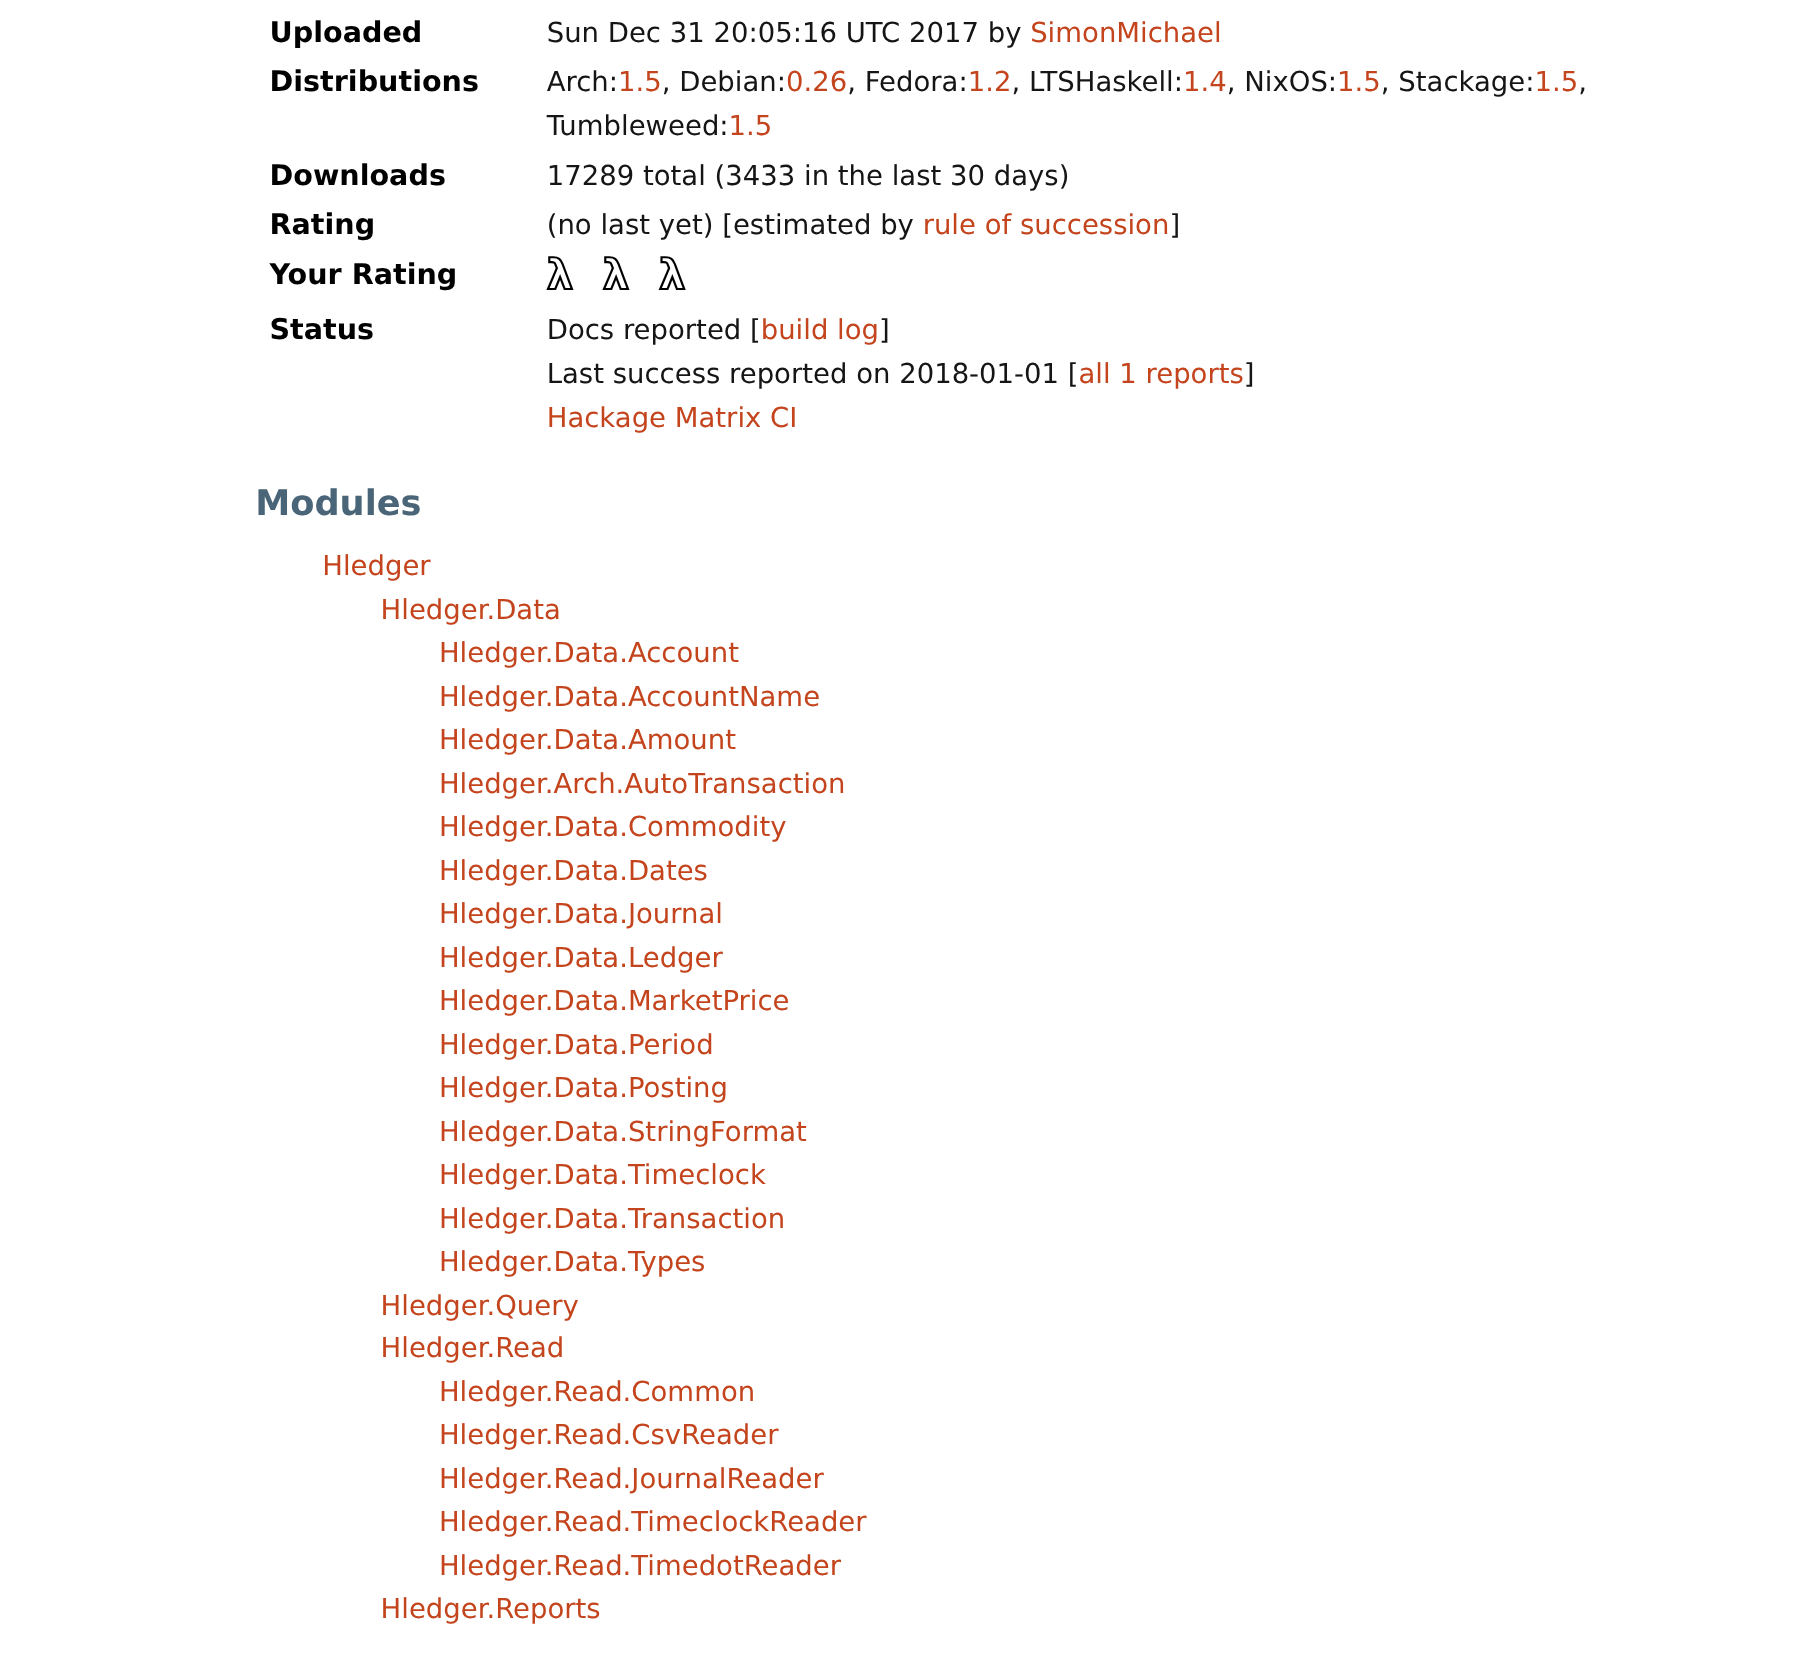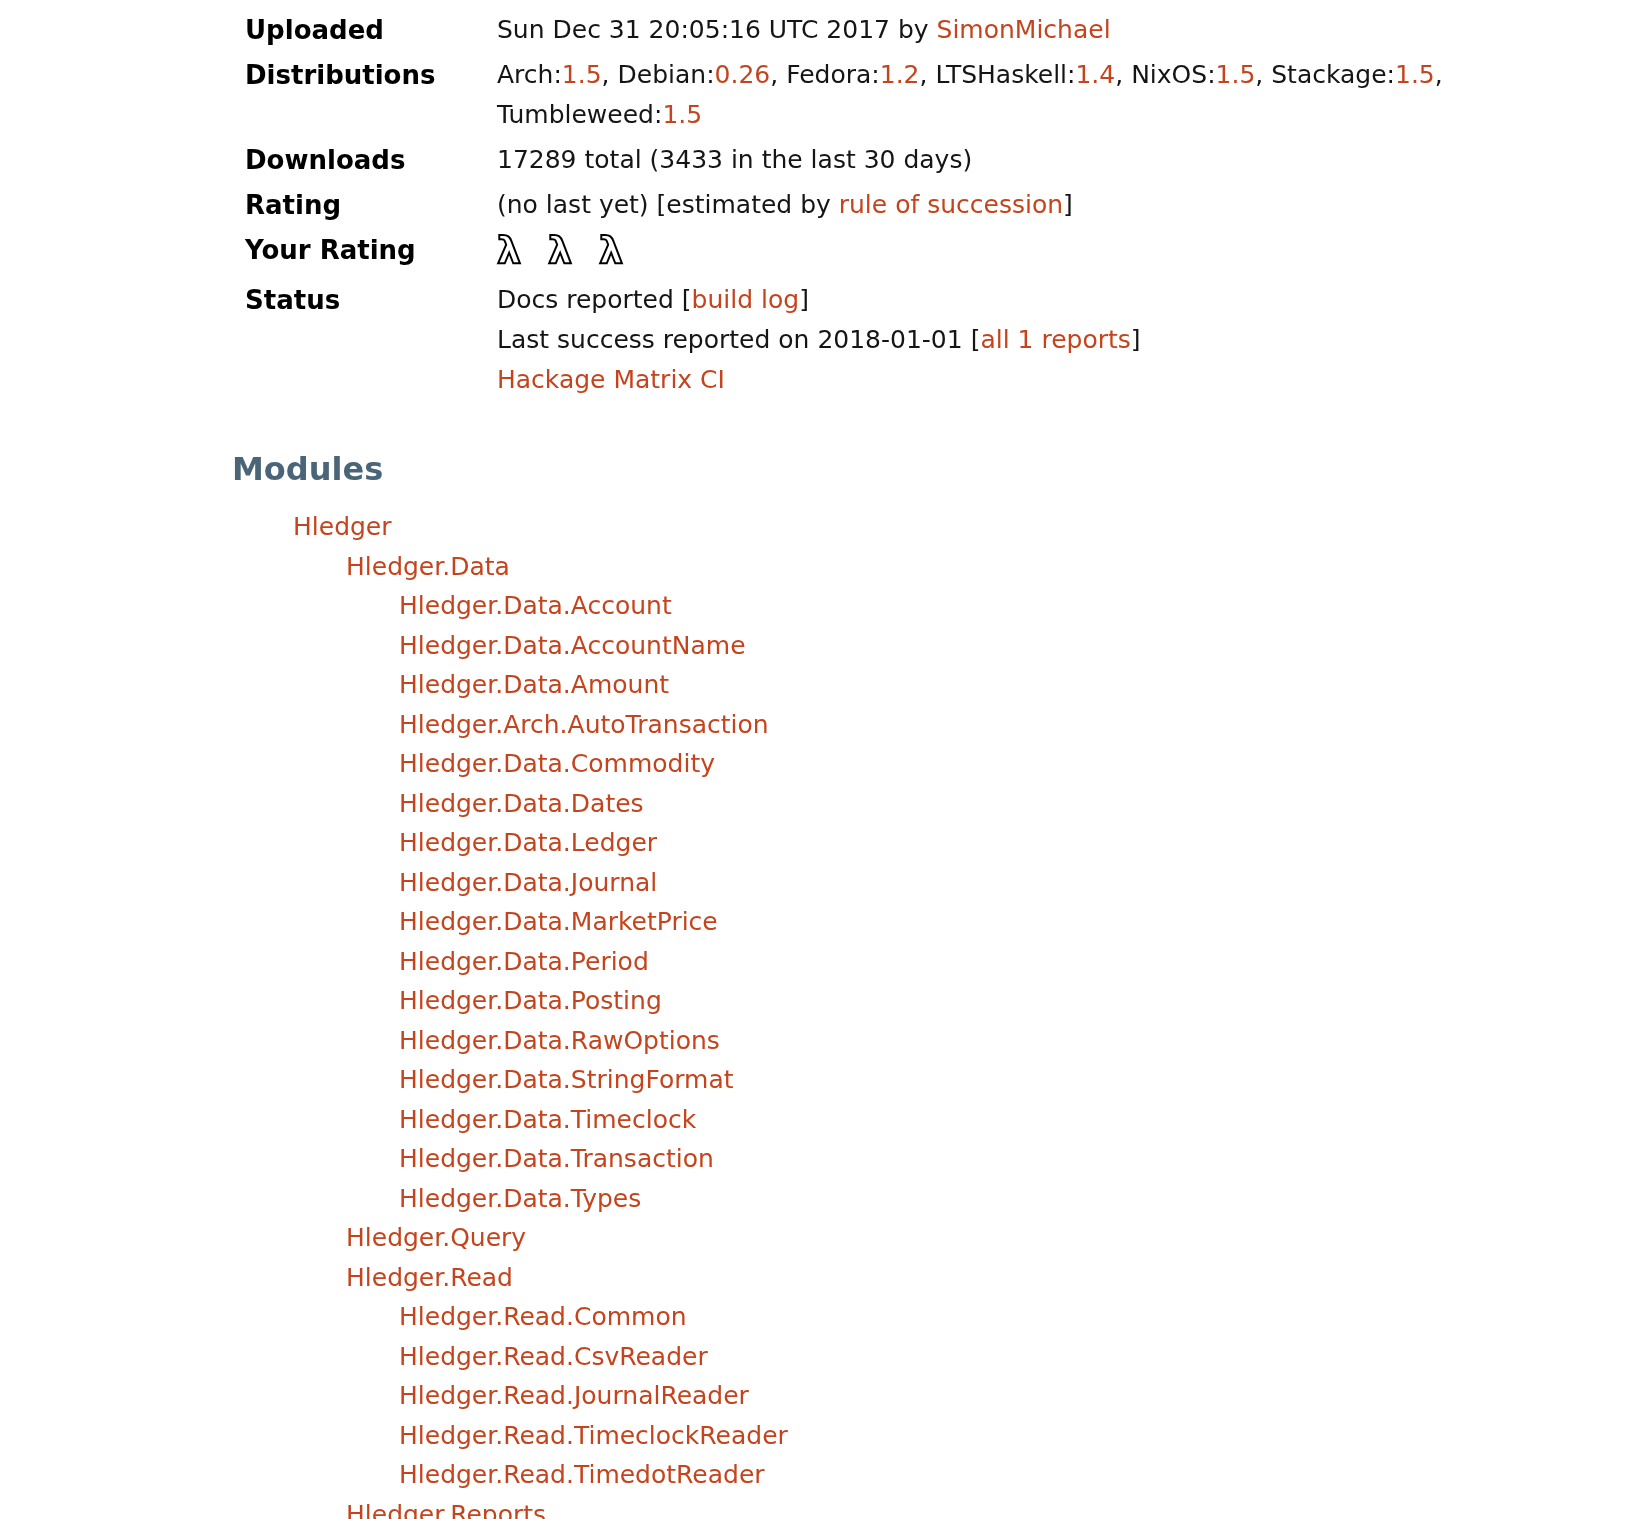--- a/index.html
+++ b/index.html
@@ -21,21 +21,21 @@
   .dist-item{white-space:nowrap;}
   .stars-cell{line-height:52px;margin-left:33px;}
   .star{
     font-size:38px;font-weight:bold;color:#000;margin-right:27px;cursor:pointer;
     font-family:"DejaVu Sans",sans-serif;
   }
   @supports (-webkit-text-stroke: 2px #000){
     .star{color:#fff;-webkit-text-stroke:2px #000;}
   }
   h2.modules-heading{
-    margin:46px 0 20px -13px;font-size:32px;line-height:36px;
+    margin:34px 0 20px -13px;font-size:32px;line-height:36px;
     font-weight:bold;color:#4a6577;font-family:"DejaVu Sans",sans-serif;
   }
   .module-tree ul{
     list-style:none;margin:0;padding:0 0 0 53px;
     font-size:25px;line-height:39.5px;
   }
   .module-tree > ul{padding-left:48px;}
 </style>
 </head>
 <body>
@@ -80,26 +80,25 @@
   <div id="module-tree" class="module-tree">
       <ul>
         <li><a class="lnk">Hledger</a><ul>
             <li><a class="lnk">Hledger.Data</a><ul>
                 <li><a class="lnk">Hledger.Data.Account</a></li>
                 <li><a class="lnk">Hledger.Data.AccountName</a></li>
                 <li><a class="lnk">Hledger.Data.Amount</a></li>
                 <li><a class="lnk">Hledger.Arch.AutoTransaction</a></li>
                 <li><a class="lnk">Hledger.Data.Commodity</a></li>
                 <li><a class="lnk">Hledger.Data.Dates</a></li>
+                <li><a class="lnk">Hledger.Data.Journal</a></li>
                 <li><a class="lnk">Hledger.Data.Ledger</a></li>
-                <li><a class="lnk">Hledger.Data.Journal</a></li>
                 <li><a class="lnk">Hledger.Data.MarketPrice</a></li>
                 <li><a class="lnk">Hledger.Data.Period</a></li>
                 <li><a class="lnk">Hledger.Data.Posting</a></li>
-                <li><a class="lnk">Hledger.Data.RawOptions</a></li>
                 <li><a class="lnk">Hledger.Data.StringFormat</a></li>
                 <li><a class="lnk">Hledger.Data.Timeclock</a></li>
                 <li><a class="lnk">Hledger.Data.Transaction</a></li>
                 <li><a class="lnk">Hledger.Data.Types</a></li>
               </ul></li>
             <li><a class="lnk">Hledger.Query</a></li>
             <li><a class="lnk">Hledger.Read</a><ul>
                 <li><a class="lnk">Hledger.Read.Common</a></li>
                 <li><a class="lnk">Hledger.Read.CsvReader</a></li>
                 <li><a class="lnk">Hledger.Read.JournalReader</a></li>

